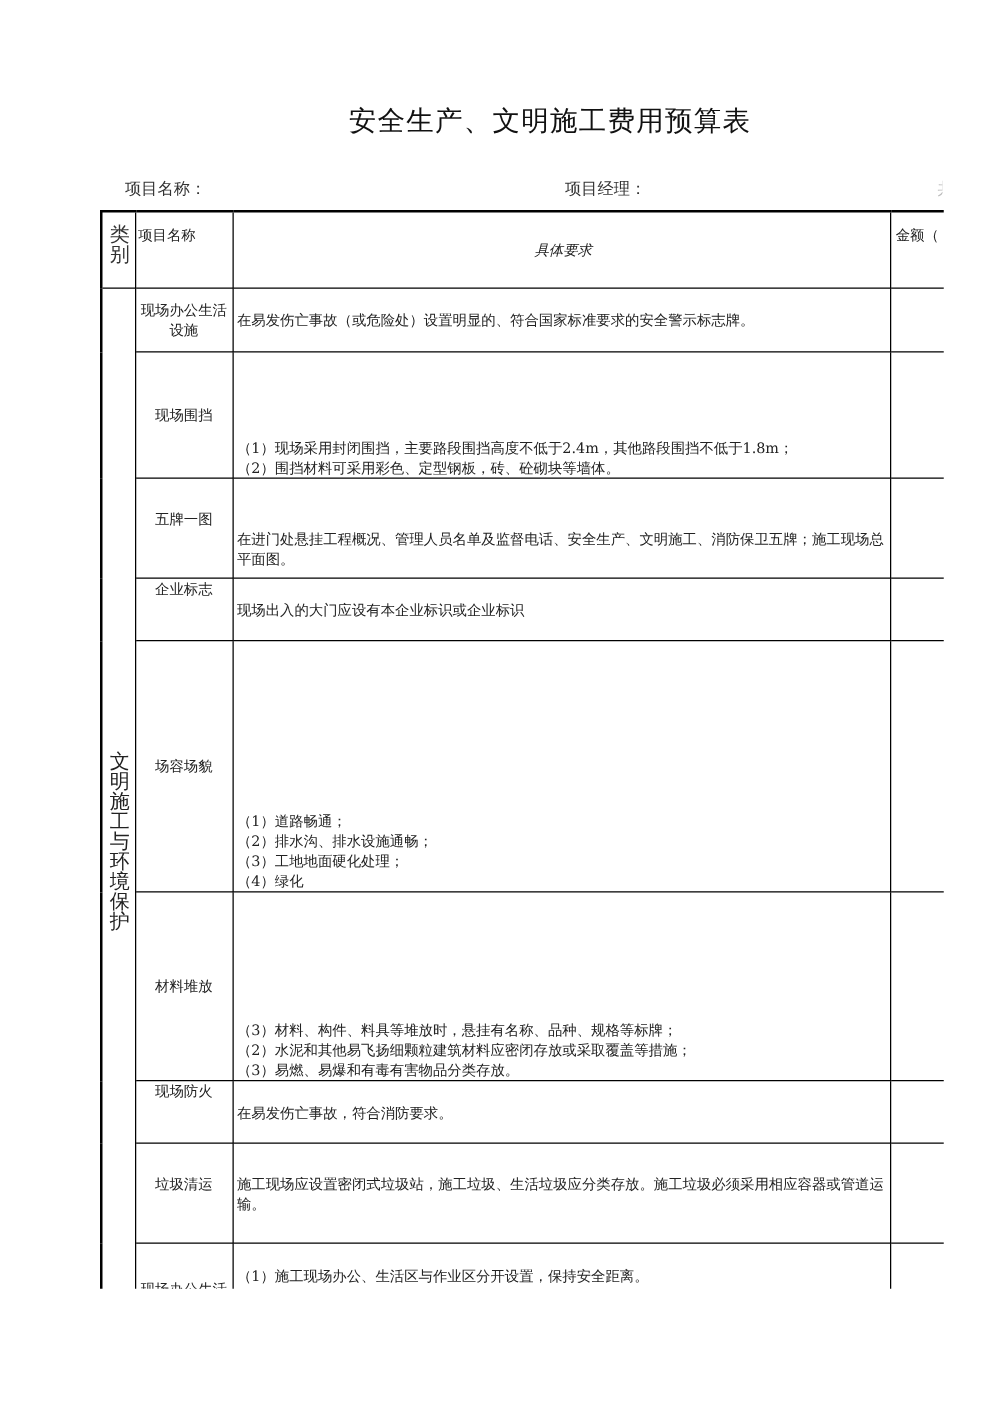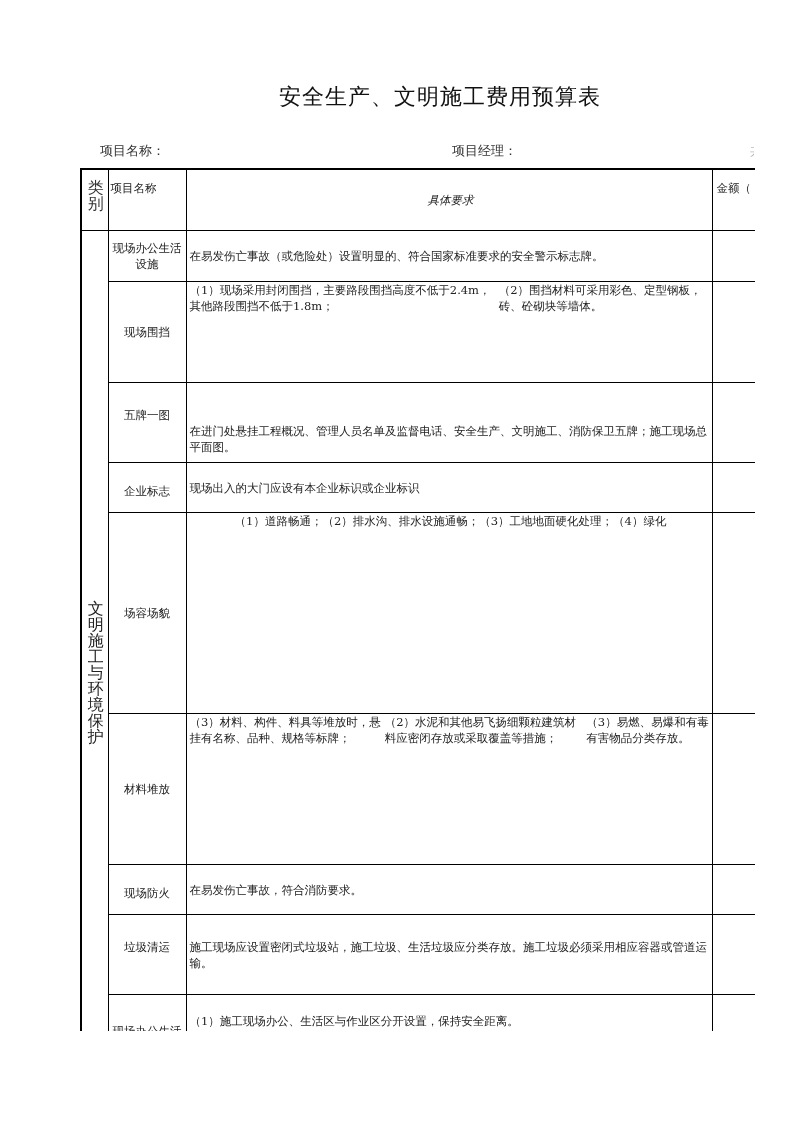--- a/index.html
+++ b/index.html
@@ -15,24 +15,24 @@
     table { position: absolute; left: 80px; top: 168px; border-collapse: collapse; table-layout: fixed; width: 760px; }
     td { border: 1px solid #000; font-size: 11.5px; line-height: 16px; vertical-align: middle; padding: 0; }
     col.c1 { width: 27px; } col.c2 { width: 78px; } col.c3 { width: 526px; } col.c4 { width: 129px; }
     tr.hdr td { border-top: 2px solid #000; height: 50px; }
     td.cat { border-left: 2px solid #000; text-align: center; }
     .hdr td.cat { vertical-align: top; padding-top: 10px; color: #333; }
     .hdr td.nm { vertical-align: top; padding-top: 10px; text-align: left; }
     .hdr td.req { text-align: center; font-style: italic; }
     .hdr td.amt { vertical-align: top; padding-top: 10px; padding-left: 4px; white-space: nowrap; }
     td.nm { text-align: center; padding: 0 2px; }
-    td.nm.top { vertical-align: top; padding-top: 20px; margin-top: 24px; }
+    td.nm.top { vertical-align: top; padding-top: 0; margin-top: 24px; }
     td.req { padding-left: 3px; }
     .vert { width: 14px; margin: 0 auto; font-size: 16px; line-height: 16px; text-align: center; }
-    .lines { display: flex; flex-direction: row; justify-content: center; height: 100%; }
+    .lines { display: flex; flex-direction: column; justify-content: flex-end; height: 100%; }
     .line { display: block; }
   </style>
 </head>
 <body>
 
 <div class="title">安全生产、文明施工费用预算表</div>
 <div class="meta meta-name">项目名称：</div>
 <div class="meta meta-mgr">项目经理：</div>
 <div class="meta meta-clip">共</div>
 

